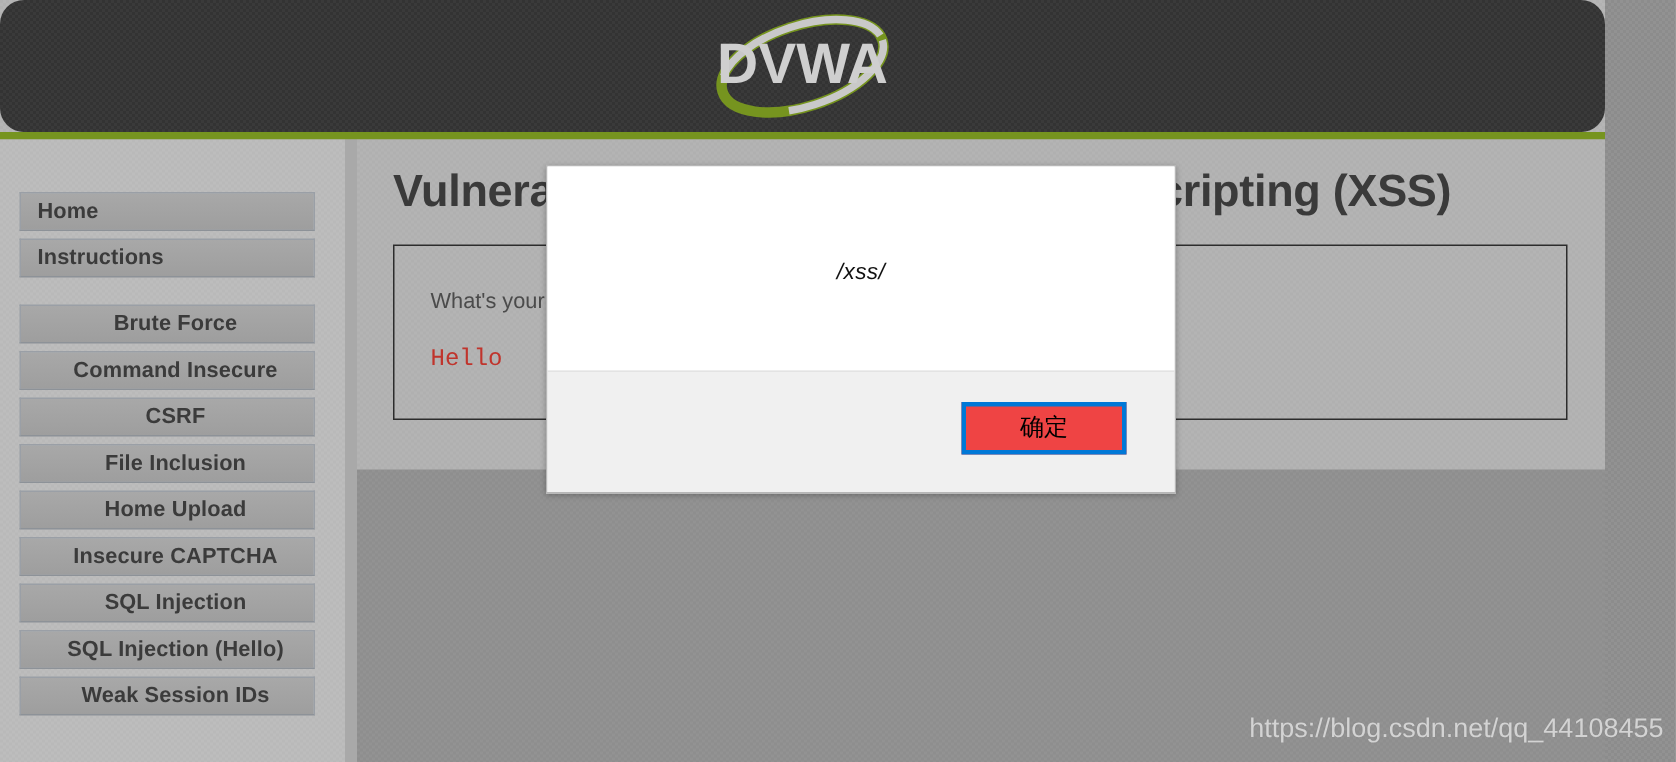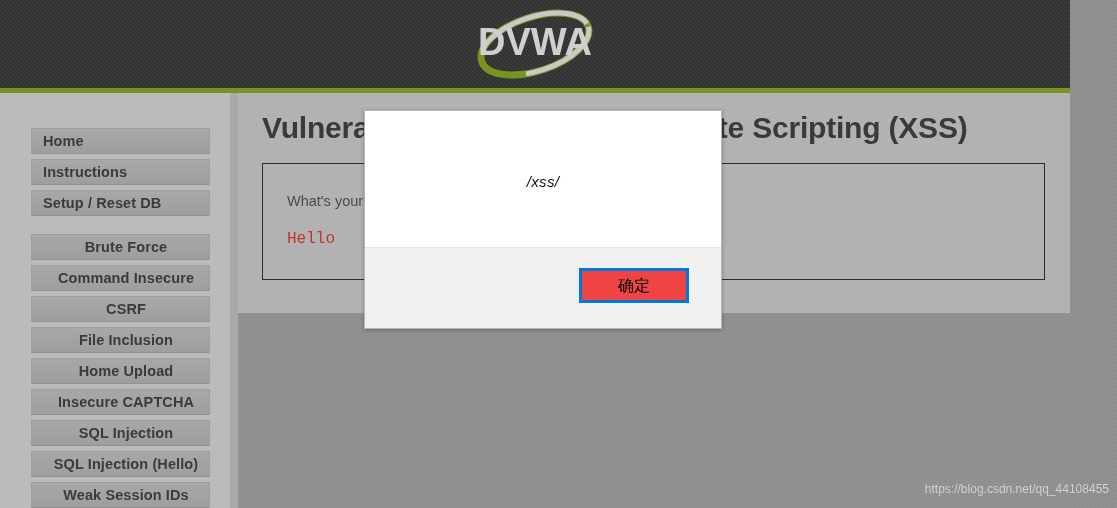--- a/index.html
+++ b/index.html
@@ -49,20 +49,21 @@
     position: absolute;
     left: 0; top: 0;
     width: 1070px;
     height: 88px;
     background: #333333;
     background-image:
       linear-gradient(45deg, rgba(255,255,255,.035) 25%, transparent 25%, transparent 75%, rgba(255,255,255,.035) 75%),
       linear-gradient(45deg, rgba(255,255,255,.035) 25%, transparent 25%, transparent 75%, rgba(255,255,255,.035) 75%);
     background-size: 4px 4px;
     background-position: 0 0, 2px 2px;
+    border-radius: 16px;
   }
   #green-rule {
     position: absolute;
     left: 0; top: 88px;
     width: 1070px;
     height: 5px;
     background: #76941f;
   }
 
   
@@ -92,21 +93,21 @@
     left: 230px; top: 93px;
     width: 8px; height: 415px;
     background: #a9a9a9;
   }
 
   .nav-group { margin: 0; padding: 0; list-style: none; }
   .nav-group.group-2 { margin-top: 18px; text-align: center; }
 
   .nav-item {
     display: block;
-    margin: 0 20px 5px 31px;
+    margin: 0 20px 5px 13px;
     height: 26px;
     line-height: 25px;
     padding-left: 11px;
     background: linear-gradient(to bottom, #a8a8a8 0%, #a3a3a3 50%, #9e9e9e 100%);
     border: 1px solid #9a9fa6;
     border-bottom-color: #8d9298;
     color: #3b3b3b;
     font-size: 14.5px;
     font-weight: bold;
     letter-spacing: .1px;
@@ -177,21 +178,21 @@
       linear-gradient(45deg, rgba(255,255,255,.045) 25%, transparent 25%, transparent 75%, rgba(255,255,255,.045) 75%),
       linear-gradient(45deg, rgba(255,255,255,.045) 25%, transparent 25%, transparent 75%, rgba(255,255,255,.045) 75%);
     background-size: 4px 4px;
     background-position: 0 0, 2px 2px;
   }
 
   
   #alert-dialog {
     position: absolute;
     left: 364px; top: 110px;
-    width: 358px;
+    width: 420px;
     height: 219px;
     background: #ffffff;
     border: 1px solid #b6b6b6;
     box-shadow: 0 1px 4px rgba(0,0,0,.28);
     z-index: 50;
   }
   #alert-body {
     position: absolute;
     left: 0; top: 0;
     width: 100%;
@@ -231,21 +232,21 @@
     text-align: center;
     cursor: pointer;
     user-select: none;
   }
 
   
   #watermark {
     position: absolute;
     right: 8px;
     bottom: 12px;
-    font-size: 12px;
+    font-size: 18px;
     color: #d3d3d3;
     z-index: 60;
     white-space: nowrap;
     text-shadow: 0 0 1px rgba(0,0,0,.08);
   }
 </style>
 </head>
 <body>
 
 <div id="page-shell">
@@ -258,21 +259,20 @@
         <text x="80" y="53" text-anchor="middle" font-family="Liberation Sans, sans-serif" font-size="38" font-weight="bold" fill="#cfcfcf">DVWA</text>
       </svg>
     </div>
   </div>
   <div id="green-rule"></div>
 
   <nav id="sidebar">
     <ul class="nav-group group-1">
       <li class="nav-item">Home</li>
       <li class="nav-item">Instructions</li>
-      <li class="nav-item">Setup / Reset DB</li>
     </ul>
     <ul class="nav-group group-2">
       <li class="nav-item">Brute Force</li>
       <li class="nav-item">Command Insecure</li>
       <li class="nav-item">CSRF</li>
       <li class="nav-item">File Inclusion</li>
       <li class="nav-item">Home Upload</li>
       <li class="nav-item">Insecure CAPTCHA</li>
       <li class="nav-item">SQL Injection</li>
       <li class="nav-item">SQL Injection (Hello)</li>

